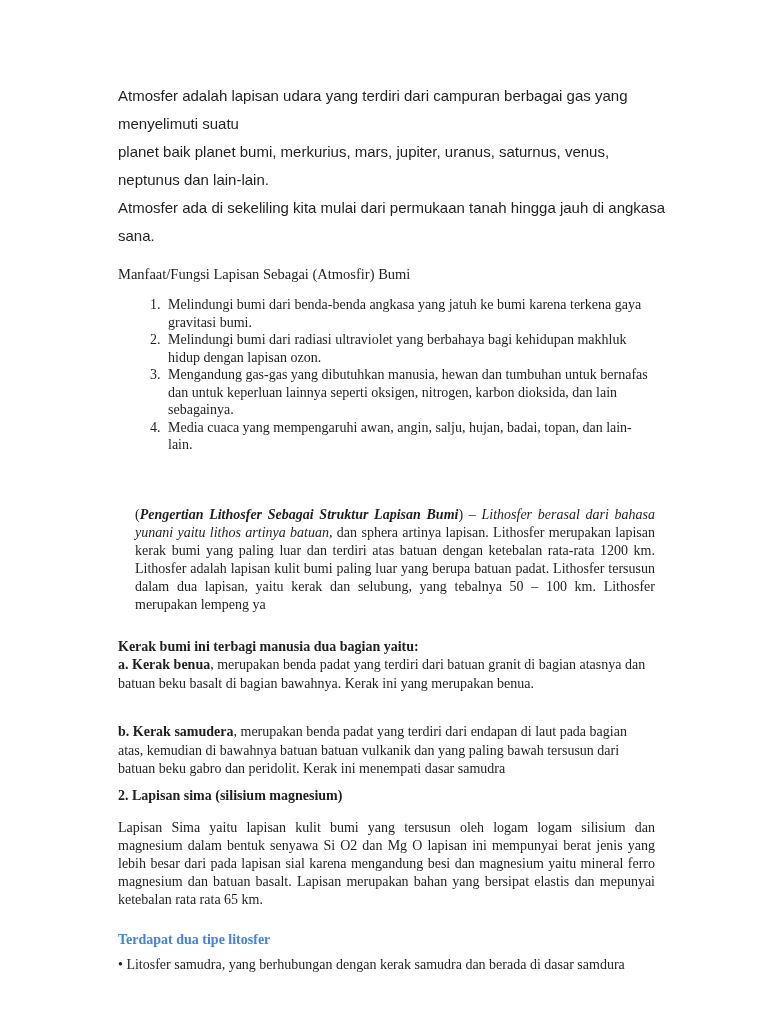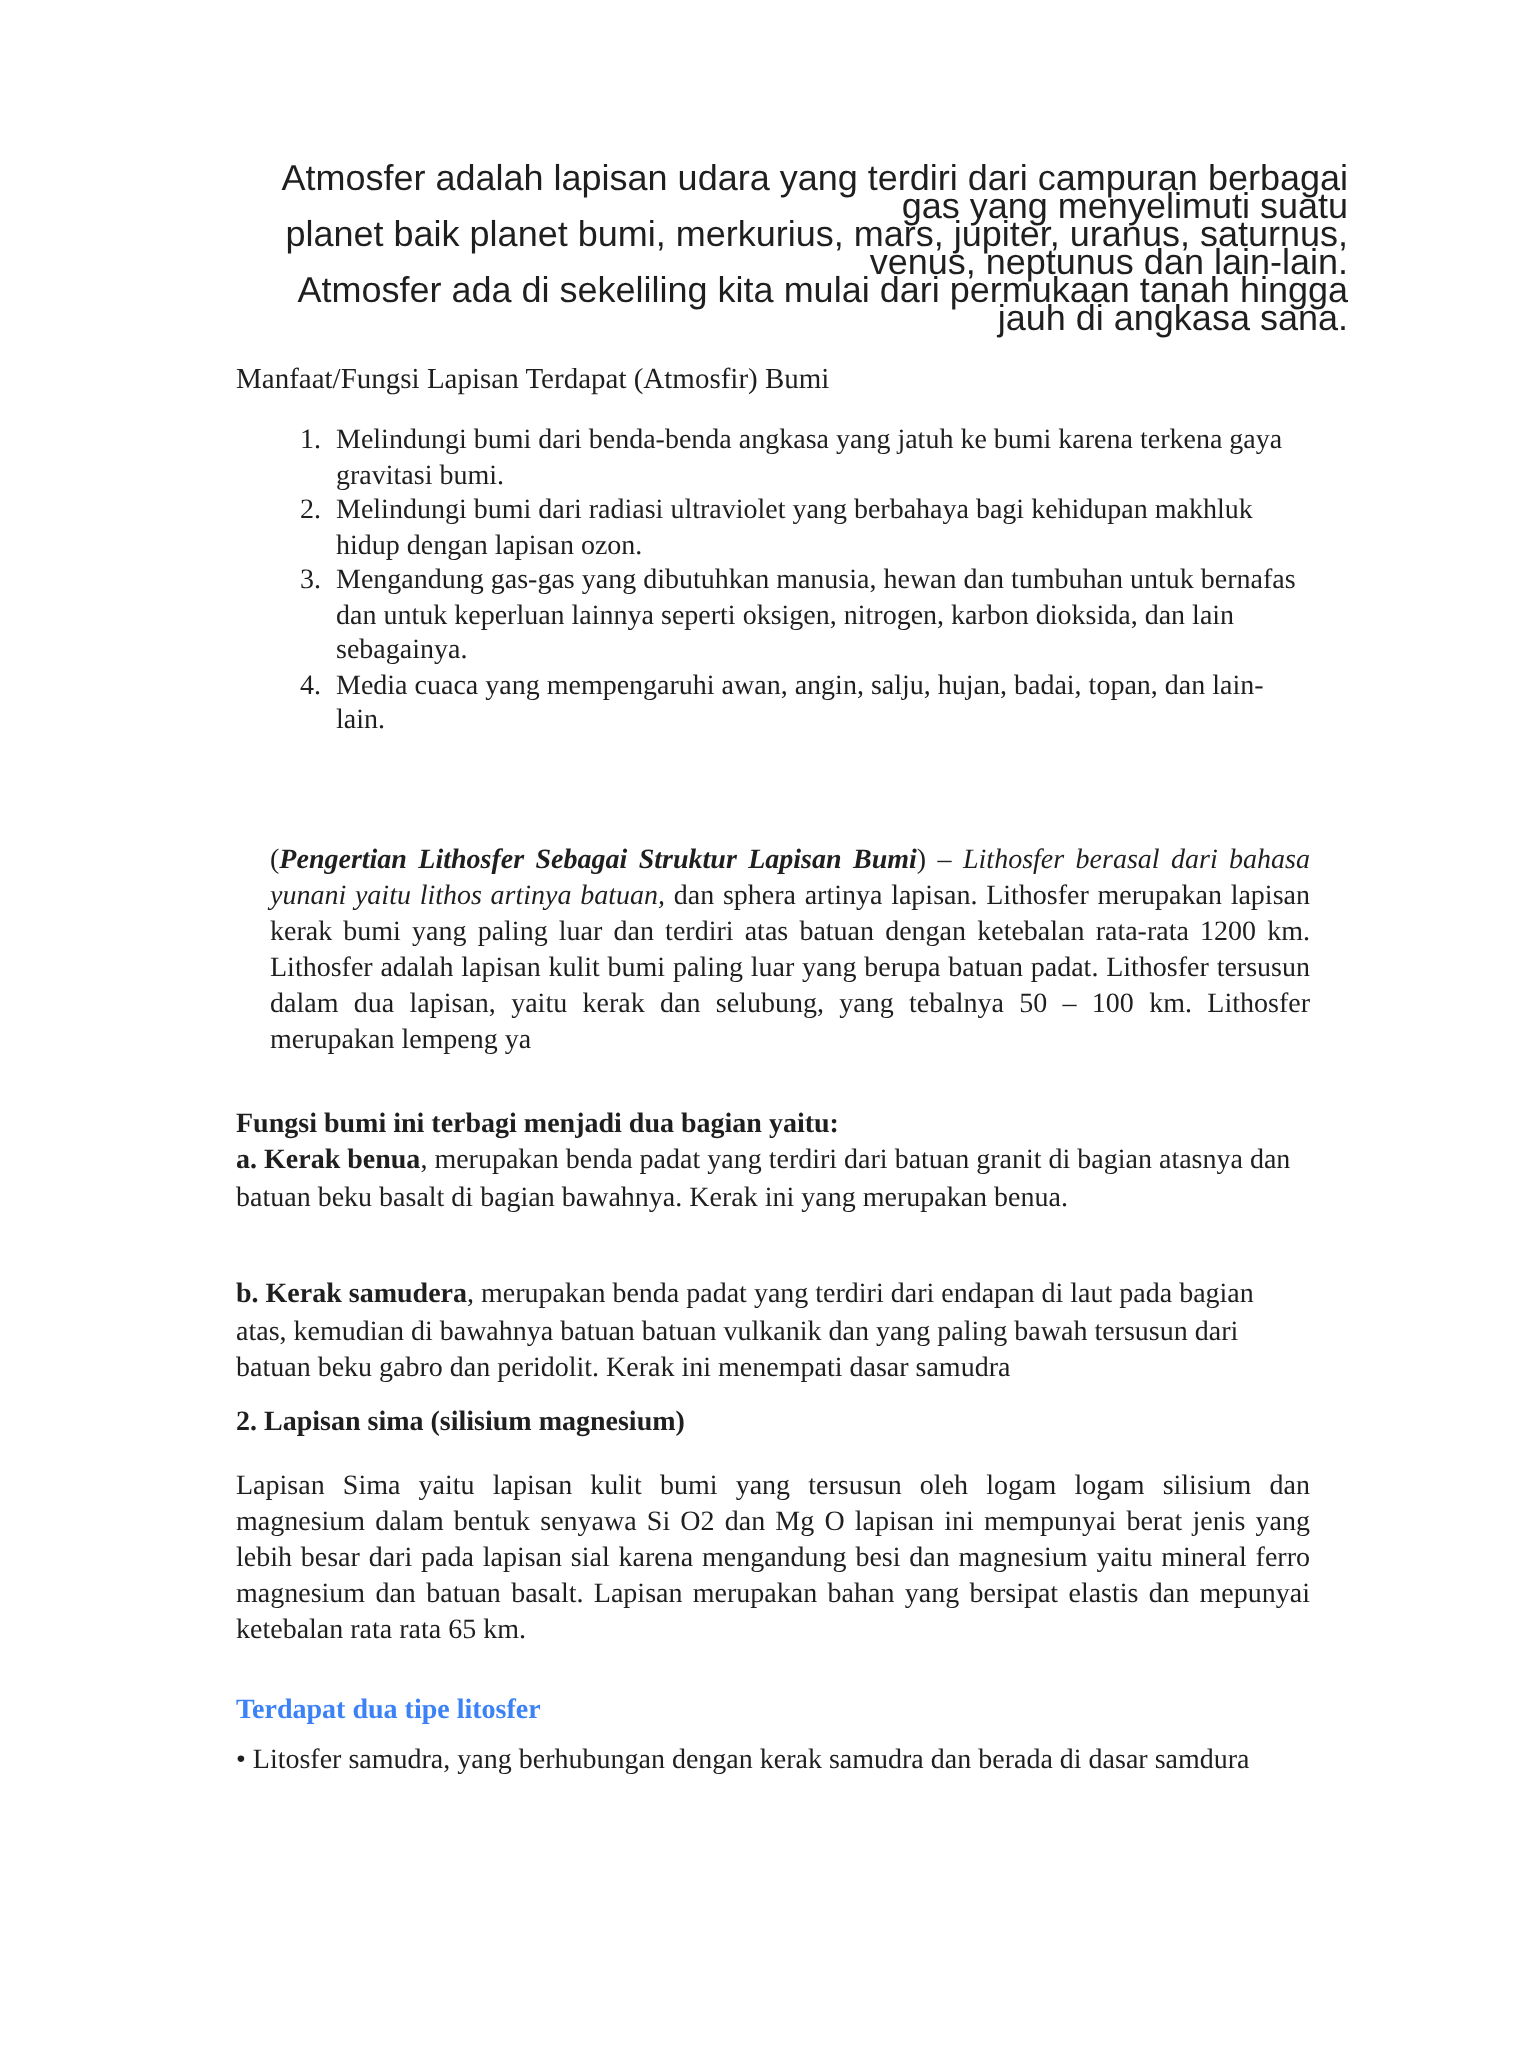--- a/index.html
+++ b/index.html
@@ -18,26 +18,25 @@
   .content {
     position: absolute;
     left: 118px;
     top: 82px;
     width: 537px;
     font-family: "Liberation Serif", serif;
     font-size: 14px;
   }
   .intro {
     font-family: "Liberation Sans", sans-serif;
-    font-size: 18px;
-    line-height: 14px;
+    font-size: 15px;
+    line-height: 28px;
     white-space: pre-line;
     margin: 0 0 15px 0;
     width: 556px;
-    text-align: right;
   }
   .manfaat-heading {
     font-size: 14.5px;
     font-weight: normal;
     line-height: 18px;
     margin: 0 0 13px 0;
   }
   ol.manfaat-list {
     margin: 0 0 52px 0;
     padding: 0 0 0 46px;
@@ -93,32 +92,32 @@
 </head>
 <body>
 
 <div class="page">
   <div class="content">
 
     <p class="intro">Atmosfer adalah lapisan udara yang terdiri dari campuran berbagai gas yang menyelimuti suatu
 planet baik planet bumi, merkurius, mars, jupiter, uranus, saturnus, venus, neptunus dan lain-lain.
 Atmosfer ada di sekeliling kita mulai dari permukaan tanah hingga jauh di angkasa sana.</p>
 
-    <p class="manfaat-heading">Manfaat/Fungsi Lapisan Terdapat (Atmosfir) Bumi</p>
+    <p class="manfaat-heading">Manfaat/Fungsi Lapisan Sebagai (Atmosfir) Bumi</p>
 
     <ol class="manfaat-list">
       <li>Melindungi bumi dari benda-benda angkasa yang jatuh ke bumi karena terkena gaya gravitasi bumi.</li>
       <li>Melindungi bumi dari radiasi ultraviolet yang berbahaya bagi kehidupan makhluk hidup dengan lapisan ozon.</li>
       <li>Mengandung gas-gas yang dibutuhkan manusia, hewan dan tumbuhan untuk bernafas dan untuk keperluan lainnya seperti oksigen, nitrogen, karbon dioksida, dan lain sebagainya.</li>
       <li>Media cuaca yang mempengaruhi awan, angin, salju, hujan, badai, topan, dan lain-lain.</li>
     </ol>
 
     <p class="lithosfer-paragraph"><span>(</span><span class="bold-italic">Pengertian Lithosfer Sebagai Struktur Lapisan Bumi</span><span>) – </span><span class="italic">Lithosfer berasal dari bahasa yunani yaitu lithos artinya batuan,</span><span> dan sphera artinya lapisan.  Lithosfer merupakan lapisan kerak bumi yang paling luar dan terdiri atas batuan dengan ketebalan rata-rata 1200 km. Lithosfer adalah lapisan kulit bumi paling luar yang berupa batuan padat.  Lithosfer tersusun dalam dua lapisan, yaitu kerak dan selubung, yang tebalnya 50 – 100 km.  Lithosfer merupakan lempeng ya</span></p>
 
-    <p class="kerak-heading">Fungsi bumi ini terbagi menjadi dua bagian yaitu:</p>
+    <p class="kerak-heading">Kerak bumi ini terbagi manusia dua bagian yaitu:</p>
 
     <p class="kerak-paragraph"><span class="bold">a. Kerak benua</span><span>, merupakan benda padat yang terdiri dari batuan granit di bagian atasnya dan batuan beku basalt di bagian bawahnya. Kerak ini yang merupakan benua.</span></p>
 
     <p class="kerak-paragraph second"><span class="bold">b. Kerak samudera</span><span>, merupakan benda padat yang terdiri dari endapan di laut pada bagian atas, kemudian di bawahnya batuan batuan vulkanik dan yang paling bawah tersusun dari batuan beku gabro dan peridolit. Kerak ini menempati dasar samudra</span></p>
 
     <p class="sima-heading">2. Lapisan sima (silisium magnesium)</p>
 
     <p class="sima-paragraph">Lapisan Sima yaitu lapisan kulit bumi yang tersusun oleh logam logam silisium dan magnesium dalam bentuk senyawa Si O2 dan Mg O lapisan ini mempunyai berat jenis yang lebih besar dari pada lapisan sial karena mengandung besi dan magnesium yaitu mineral ferro magnesium dan batuan basalt. Lapisan merupakan bahan yang bersipat elastis dan mepunyai ketebalan rata rata 65 km.</p>
 
     <a class="litosfer-link">Terdapat dua tipe litosfer</a>

